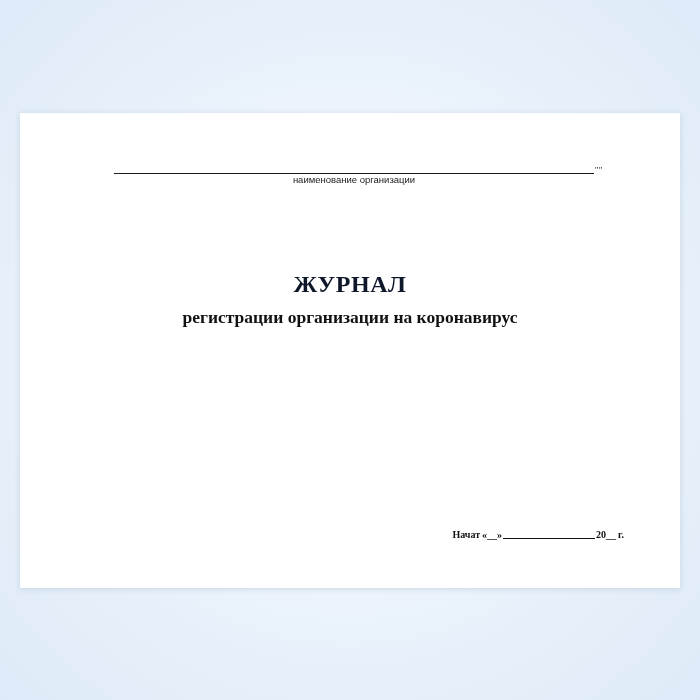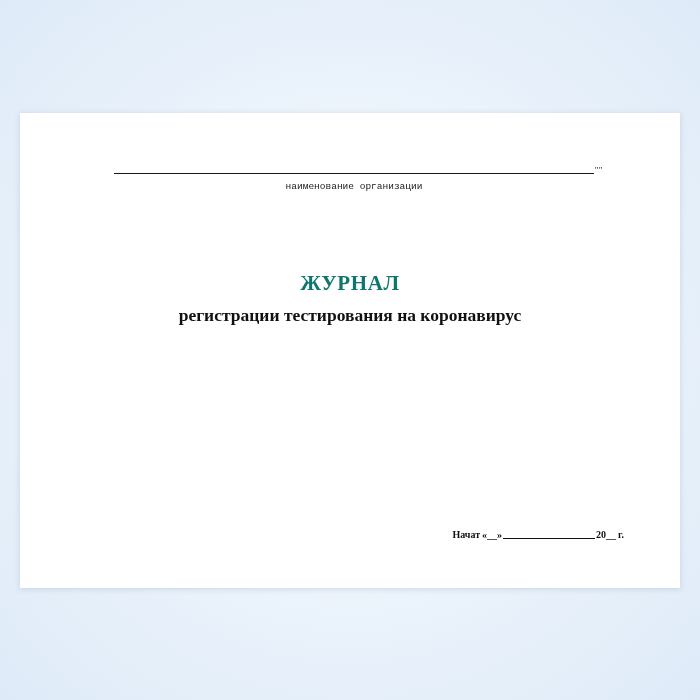--- a/index.html
+++ b/index.html
@@ -58,39 +58,39 @@
   .org-quotes {
     position: absolute;
     right: -9px;
     bottom: -2px;
     font-size: 9px;
     color: #1a1a1a;
     letter-spacing: 0.5px;
   }
 
   .org-caption {
-    margin-top: 7px;
+    margin-top: 0;
     font-size: 9.5px;
     color: #1a1a1a;
-    font-family: Liberation Mono, monospace;
+    font-family: Liberation Sans, sans-serif;
   }
 
   .title-block {
     position: absolute;
     left: 0;
     right: 0;
     top: 158px;
     text-align: center;
   }
 
   .title-main {
-    font-size: 21px;
+    font-size: 24px;
     font-weight: bold;
     letter-spacing: 0.6px;
-    color: #0f766e;
+    color: #0f172a;
   }
 
   .title-sub {
     margin-top: 9px;
     font-size: 17.5px;
     font-weight: bold;
     color: #111111;
   }
 
   .footer-block {
@@ -135,21 +135,21 @@
 
     <div class="org-line-wrap">
       <div class="org-rule">
         <span class="org-quotes">""</span>
       </div>
       <div class="org-caption">наименование организации</div>
     </div>
 
     <div class="title-block">
       <div class="title-main">ЖУРНАЛ</div>
-      <div class="title-sub">регистрации тестирования на коронавирус</div>
+      <div class="title-sub">регистрации организации на коронавирус</div>
     </div>
 
     <div class="footer-block">
 
       <div class="footer-row">
         <span>Начат</span><span class="small-gap"></span><span>«__»</span><span class="fill-line"></span><span>20</span><span>__</span><span class="small-gap"></span><span>г.</span>
       </div>
 
 
     </div>

